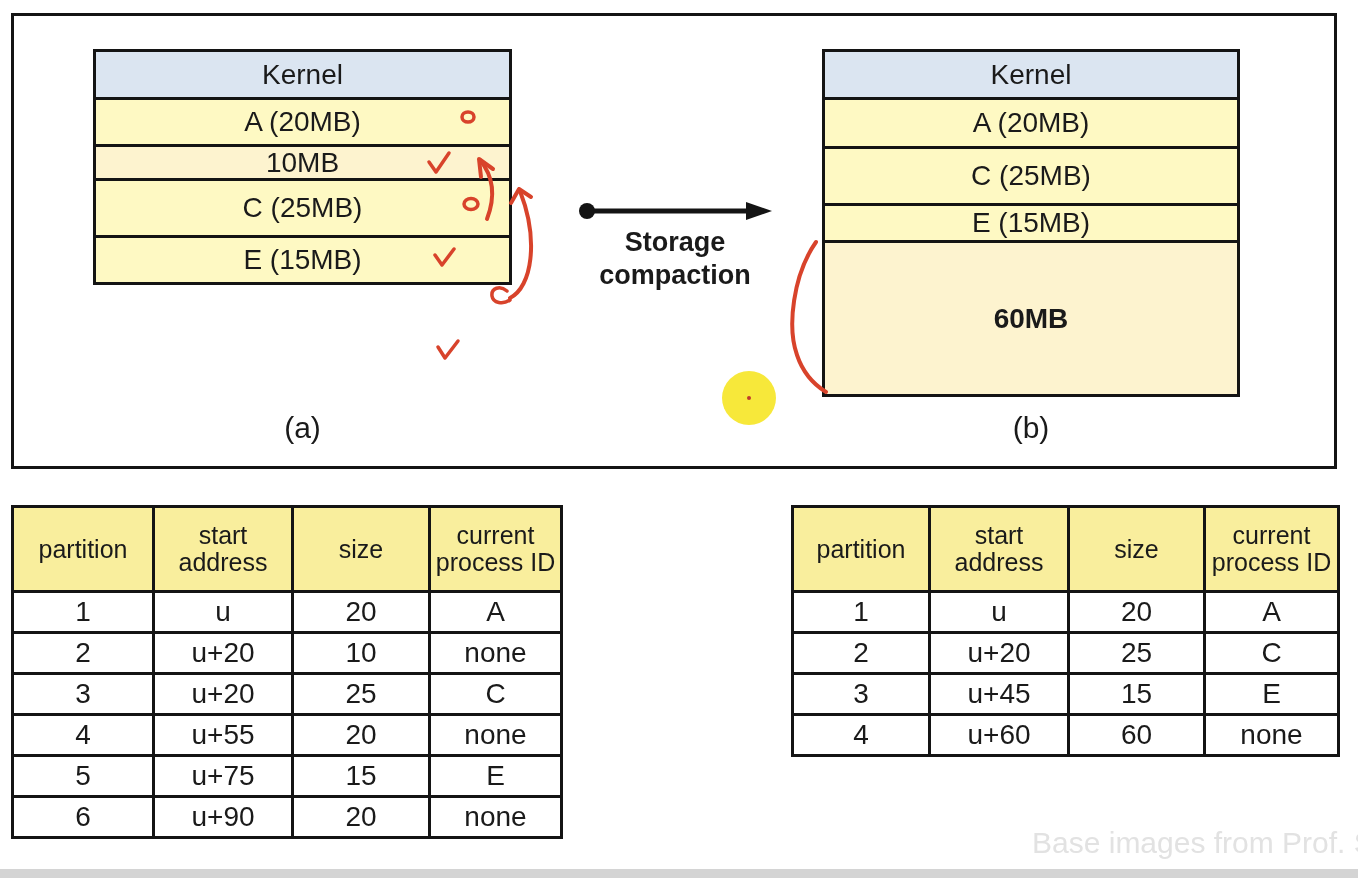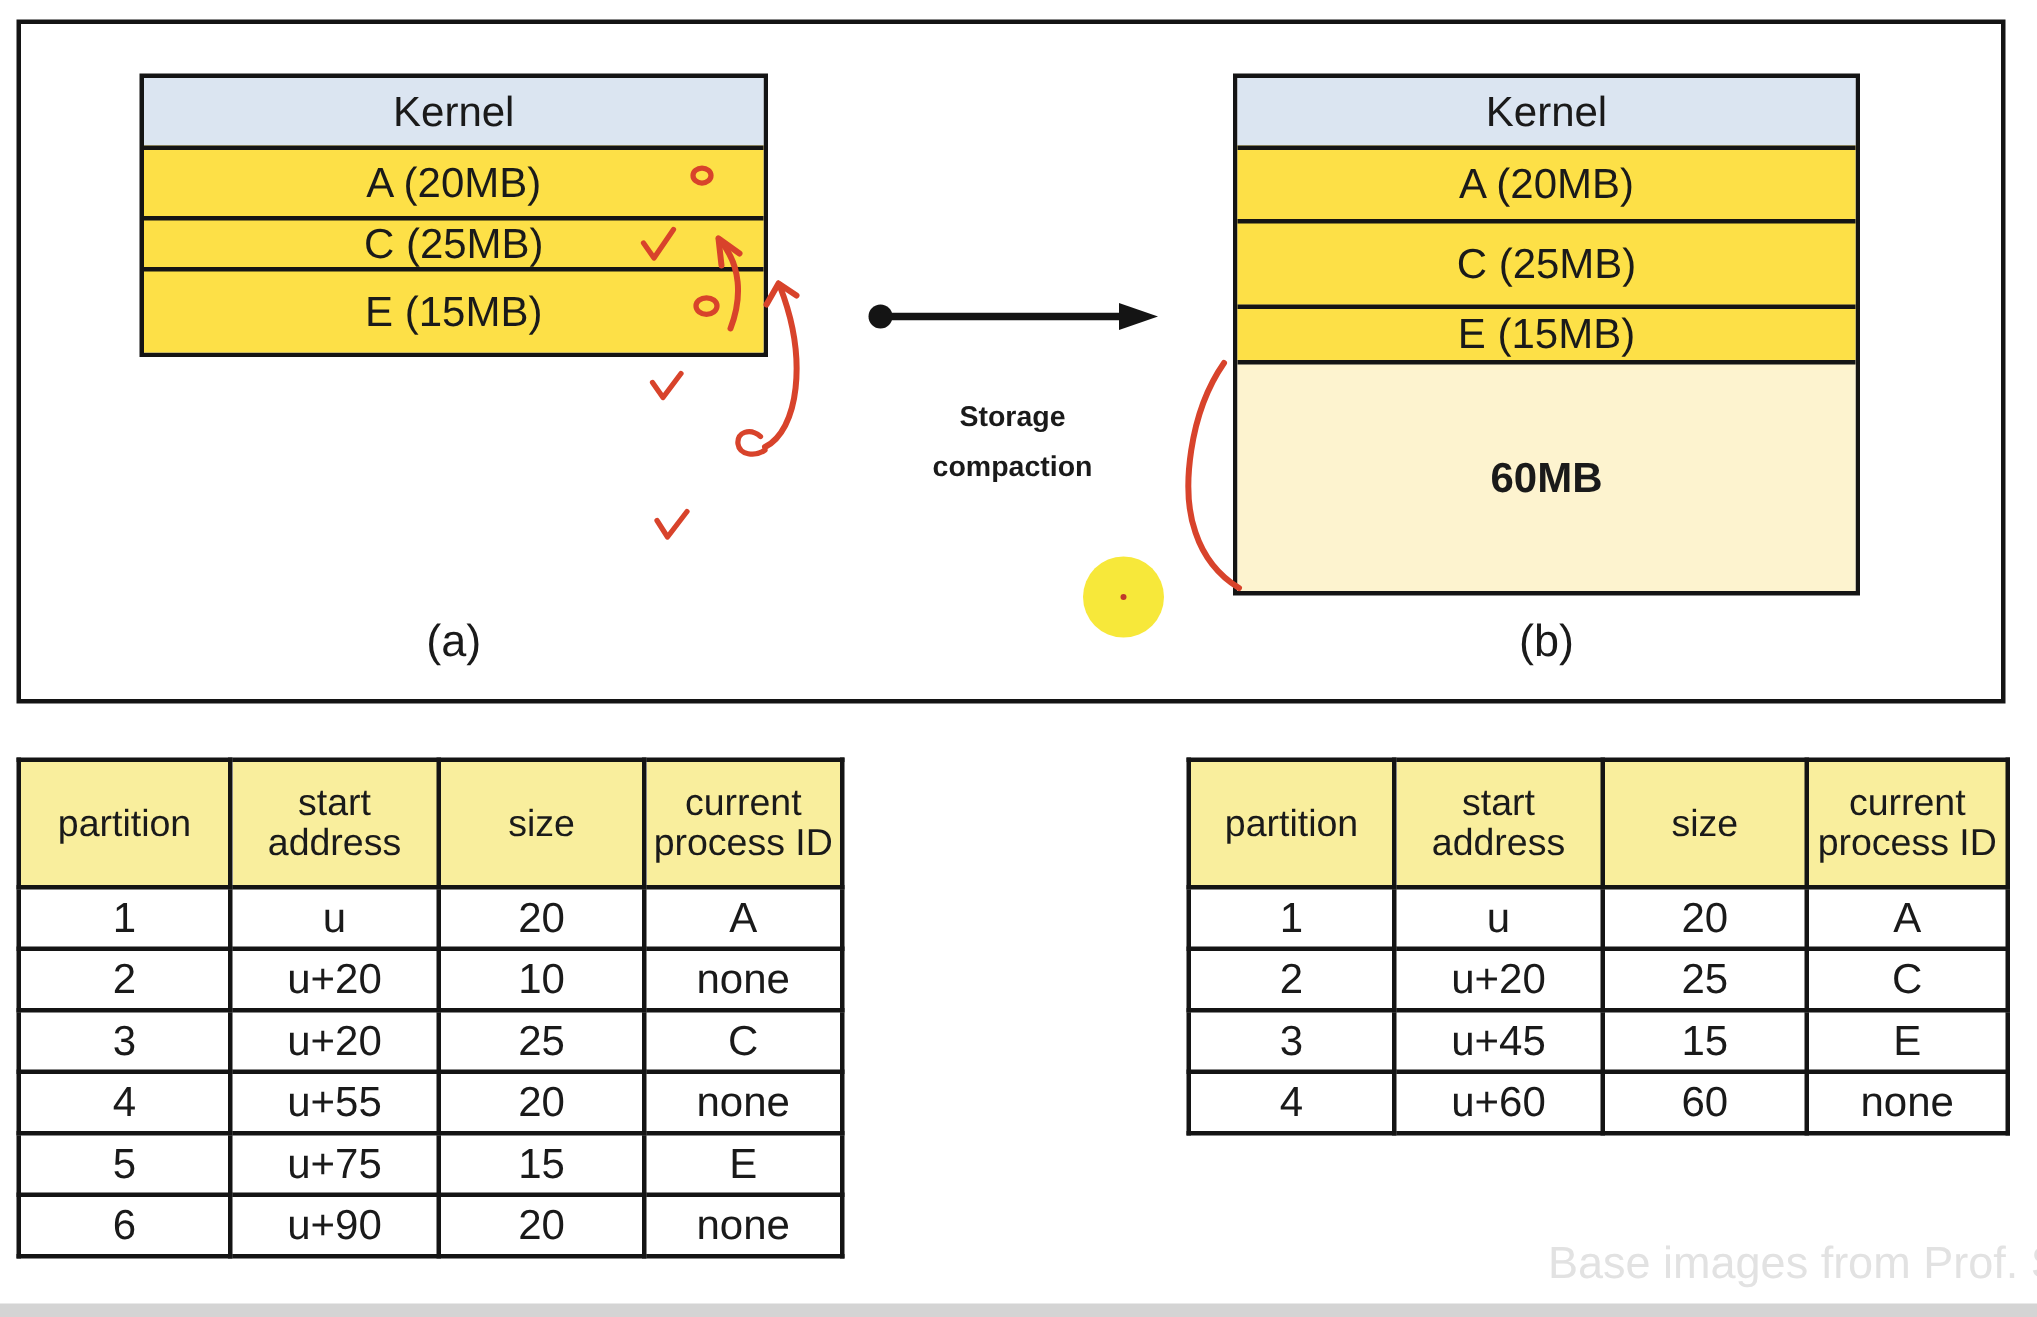--- a/index.html
+++ b/index.html
@@ -17,21 +17,21 @@
   .outer-box{
     position:absolute;left:11px;top:13px;width:1320px;height:450px;
     border:3px solid #141414;background:#fff;
   }
   
   .mem-diagram{position:absolute;border:3px solid #141414;background:#fff;}
   .mem-a{left:93px;top:49px;width:413px;}
   .mem-b{left:822px;top:49px;width:412px;}
   .mem-row{
     border-top:3px solid #141414;display:flex;align-items:center;justify-content:center;
-    font-size:28px;line-height:1;background:#fde047;
+    font-size:28px;line-height:1;background:#fef9c3;
   }
   .mem-row:first-child{border-top:none;}
   .mem-row.kernel{background:var(--kernel-fill);}
   .mem-row.free{background:var(--free-fill);}
   .mem-a .mem-row:nth-child(1){height:45px;}
   .mem-a .mem-row:nth-child(2){height:44px;}
   .mem-a .mem-row:nth-child(3){height:31px;}
   .mem-a .mem-row:nth-child(4){height:54px;}
   .mem-a .mem-row:nth-child(5){height:44px;}
   .mem-a .mem-row:nth-child(6){height:35px;}
@@ -41,21 +41,21 @@
   .mem-b .mem-row:nth-child(3){height:54px;}
   .mem-b .mem-row:nth-child(4){height:34px;}
   .mem-b .mem-row:nth-child(5){height:151px;font-weight:bold;}
   .mem-label{position:absolute;top:411px;font-size:30px;text-align:center;}
   .mem-label.a{left:93px;width:419px;}
   .mem-label.b{left:822px;width:418px;}
   
   .trans-arrow{position:absolute;left:578px;top:198px;}
   .trans-caption{
     position:absolute;left:575px;top:226px;width:200px;text-align:center;
-    font-weight:bold;font-size:19px;line-height:33px;margin-top:36px;
+    font-weight:bold;font-size:27px;line-height:33px;
   }
   
   .laser-dot{
     position:absolute;left:722px;top:371px;width:54px;height:54px;border-radius:50%;
     background:var(--pointer-yellow);
   }
   .laser-dot::after{
     content:"";position:absolute;left:25px;top:25px;width:4px;height:4px;border-radius:50%;
     background:#c0392b;
   }
@@ -90,20 +90,21 @@
   .bottom-bar{position:absolute;left:0;top:869px;width:1358px;height:9px;background:#d4d4d4;}
 </style>
 </head>
 <body>
 
 <div class="outer-box"></div>
 
 <div class="mem-diagram mem-a">
     <div class="mem-row kernel">Kernel</div>
     <div class="mem-row process">A (20MB)</div>
+    <div class="mem-row free">10MB</div>
     <div class="mem-row process">C (25MB)</div>
     <div class="mem-row process">E (15MB)</div>
   </div>
 <div class="mem-diagram mem-b">
     <div class="mem-row kernel">Kernel</div>
     <div class="mem-row process">A (20MB)</div>
     <div class="mem-row process">C (25MB)</div>
     <div class="mem-row process">E (15MB)</div>
     <div class="mem-row free">60MB</div>
   </div>

